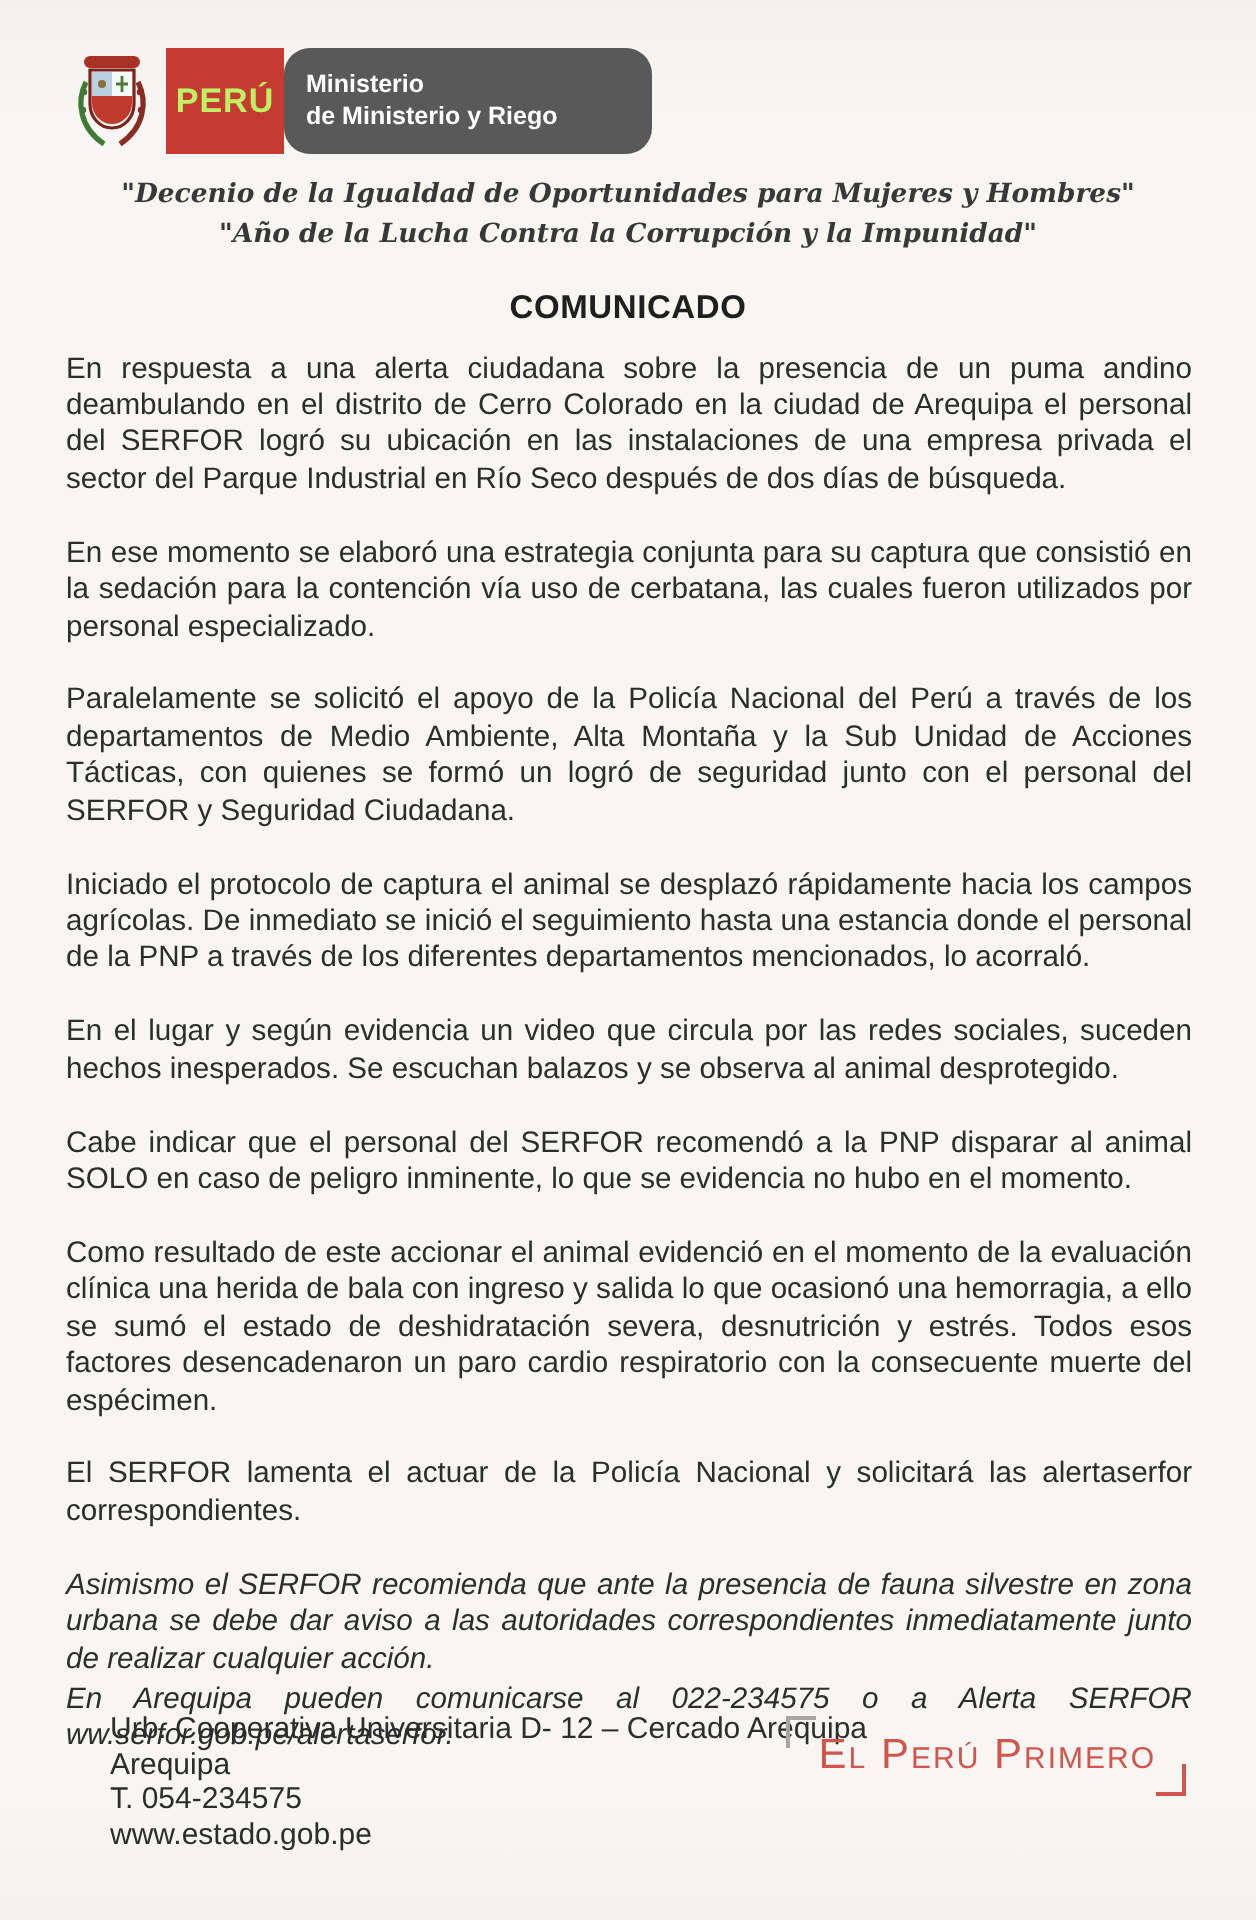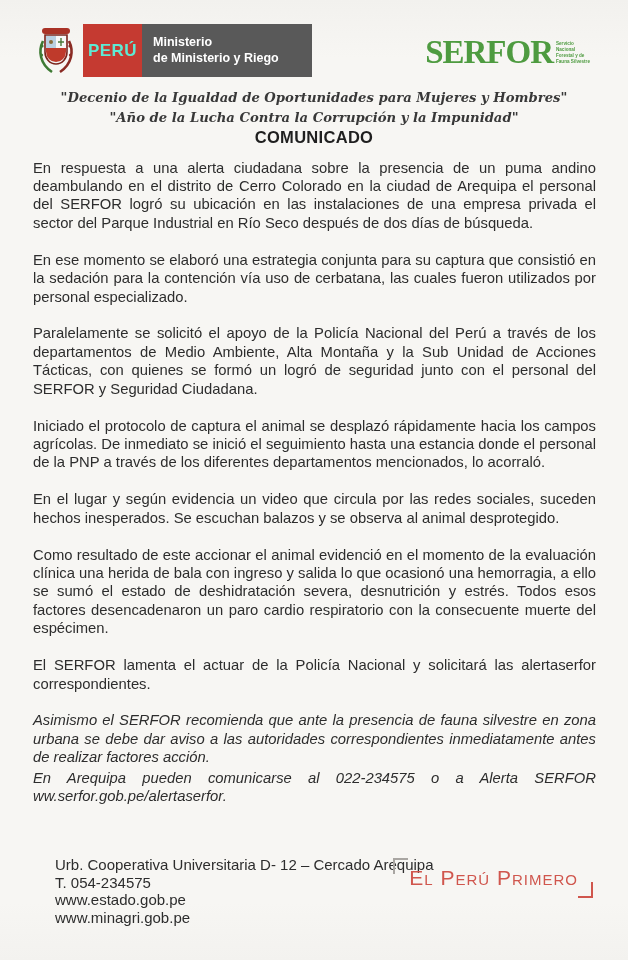--- a/index.html
+++ b/index.html
@@ -24,31 +24,31 @@
   }
   .gov-logo{display:flex;height:53px;}
   .escudo-box{
     width:40px;height:53px;
     display:flex;align-items:center;justify-content:center;
     margin-right:7px;
   }
   .peru-box{
     width:59px;height:53px;
     background:#c53a31;
-    color:#5eead4;
+    color:#bef264;
     display:flex;align-items:center;justify-content:center;
     font-weight:bold;font-size:17px;letter-spacing:.5px;
   }
   .ministry-box{
-    width:170px;height:53px;
+    width:184px;height:53px;
     background:#595959;
     color:#ffffff;
     display:flex;flex-direction:column;justify-content:center;
     padding-left:11px;box-sizing:border-box;
-    font-size:12.5px;font-weight:bold;line-height:1.25;
+    font-size:12.5px;font-weight:bold;line-height:1.25;border-radius:13px;
   }
   .serfor-logo{display:flex;align-items:flex-start;margin-top:12px;}
   .serfor-wordmark{
     font-family:"Liberation Serif",serif;
     font-weight:bold;
     font-size:33px;line-height:1;
     color:#4e9b40;
     letter-spacing:-1px;
   }
   .serfor-tagline{
@@ -61,21 +61,21 @@
   .mottos{
     margin-top:11px;
     text-align:center;
     font-family:"DejaVu Serif",serif;
     font-style:italic;font-weight:bold;
     font-size:13.2px;line-height:1.5;
     color:#383838;
   }
   
   .doc-title{
-    margin-top:0;
+    margin-top:17px;
     text-align:center;
     font-weight:bold;
     font-size:16.5px;
     letter-spacing:.3px;
     color:#1f1f1f;
   }
   .content{
     margin:12px 32px 0 33px;
     font-size:14.8px;
     line-height:18.4px;
@@ -143,50 +143,47 @@
         </svg>
       </div>
       <div class="peru-box">
         <span>PERÚ</span>
       </div>
       <div class="ministry-box">
         <span>Ministerio</span>
         <span>de Ministerio y Riego</span>
       </div>
     </div>
-    <div class="serfor-logo">
-      <span class="serfor-wordmark">SERFOR</span>
-      <span class="serfor-tagline">Servicio Nacional Forestal y de Fauna Silvestre</span>
-    </div>
   </div>
 
   <div class="mottos">
     <div>"Decenio de la Igualdad de Oportunidades para Mujeres y Hombres"</div>
     <div>"Año de la Lucha Contra la Corrupción y la Impunidad"</div>
   </div>
 
   <div class="doc-title">COMUNICADO</div>
 
   <div class="content">
     <p>En respuesta a una alerta ciudadana sobre la presencia de un puma andino deambulando en el distrito de Cerro Colorado en la ciudad de Arequipa el personal del SERFOR logró su ubicación en las instalaciones de una empresa privada el sector del Parque Industrial en Río Seco después de dos días de búsqueda.</p>
     <p>En ese momento se elaboró una estrategia conjunta para su captura que consistió en la sedación para la contención vía uso de cerbatana, las cuales fueron utilizados por personal especializado.</p>
     <p>Paralelamente se solicitó el apoyo de la Policía Nacional del Perú a través de los departamentos de Medio Ambiente, Alta Montaña y la Sub Unidad de Acciones Tácticas, con quienes se formó un logró de seguridad junto con el personal del SERFOR y Seguridad Ciudadana.</p>
     <p>Iniciado el protocolo de captura el animal se desplazó rápidamente hacia los campos agrícolas. De inmediato se inició el seguimiento hasta una estancia donde el personal de la PNP a través de los diferentes departamentos mencionados, lo acorraló.</p>
     <p>En el lugar y según evidencia un video que circula por las redes sociales, suceden hechos inesperados. Se escuchan balazos y se observa al animal desprotegido.</p>
+    <p>Cabe indicar que el personal del SERFOR recomendó a la PNP disparar al animal SOLO en caso de peligro inminente, lo que se evidencia no hubo en el momento.</p>
     <p>Como resultado de este accionar el animal evidenció en el momento de la evaluación clínica una herida de bala con ingreso y salida lo que ocasionó una hemorragia, a ello se sumó el estado de deshidratación severa, desnutrición y estrés. Todos esos factores desencadenaron un paro cardio respiratorio con la consecuente muerte del espécimen.</p>
     <p>El SERFOR lamenta el actuar de la Policía Nacional y solicitará las alertaserfor correspondientes.</p>
-    <p class="italic-para tight">Asimismo el SERFOR recomienda que ante la presencia de fauna silvestre en zona urbana se debe dar aviso a las autoridades correspondientes inmediatamente antes de realizar factores acción.</p>
+    <p class="italic-para tight">Asimismo el SERFOR recomienda que ante la presencia de fauna silvestre en zona urbana se debe dar aviso a las autoridades correspondientes inmediatamente junto de realizar cualquier acción.</p>
     <p class="italic-para">En Arequipa pueden comunicarse al 022-234575 o a Alerta SERFOR ww.serfor.gob.pe/alertaserfor.</p>
   </div>
 
   <div class="footer">
     <div>Urb. Cooperativa Universitaria D- 12 – Cercado Arequipa</div>
+    <div>Arequipa</div>
     <div>T. 054-234575</div>
     <div>www.estado.gob.pe</div>
-    <div>www.minagri.gob.pe</div>
   </div>
 
   <div class="peru-primero">
     <span class="bracket-tl"></span>
     <span class="pp-text">El Perú Primero</span>
     <span class="bracket-br"></span>
   </div>
 
 </div>
 

